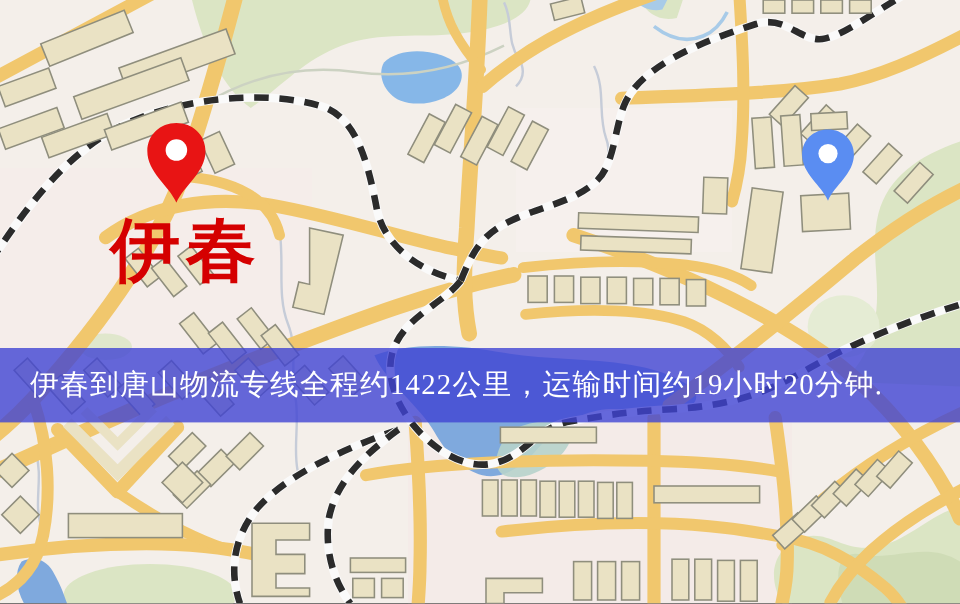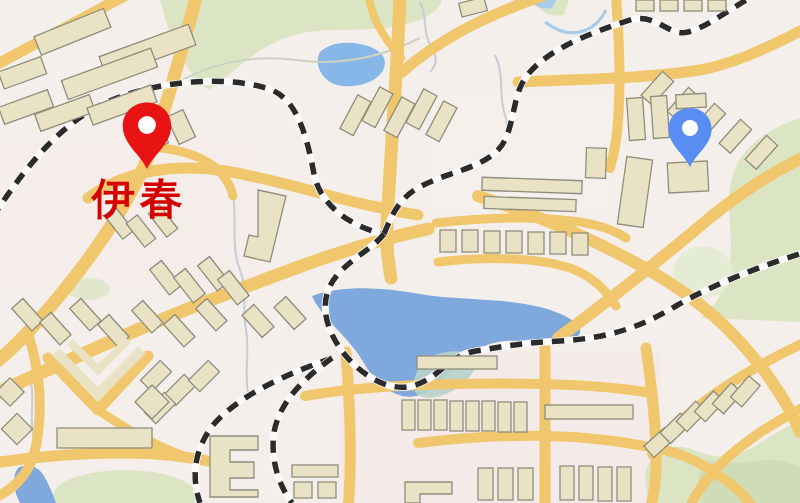--- a/index.html
+++ b/index.html
@@ -30,21 +30,21 @@
     font-family:"Liberation Serif",serif;
   }
   
   .pin{position:absolute;}
   .pin-origin{left:120px;top:99px;width:54px;height:70px;}
   .pin-dest{left:666px;top:104px;width:48px;height:64px;}
   .city-label{
     position:absolute;font-weight:bold;white-space:nowrap;
     font-family:"Liberation Serif",serif;
   }
-  .label-origin{left:92px;top:170px;font-size:43px;letter-spacing:5px;color:var(--label_origin,#d50000);}
+  .label-origin{left:92px;top:170px;font-size:58px;letter-spacing:5px;color:var(--label_origin,#d50000);}
   .label-dest{left:643px;top:178px;font-size:42px;letter-spacing:7px;color:var(--label_dest,#1b1be4);}
 </style>
 </head>
 <body>
 
 <div class="stage">
 
   <svg class="map-svg" width="800" height="503" viewBox="0 0 800 503">
 
     <g>
@@ -224,20 +224,23 @@
       <rect class="bld" x="498" y="468" width="15" height="32"></rect>
       <rect class="bld" x="518" y="468" width="15" height="32"></rect>
       <rect class="bld" x="560" y="466" width="14" height="34"></rect>
       <rect class="bld" x="579" y="466" width="14" height="34"></rect>
       <rect class="bld" x="598" y="467" width="14" height="34"></rect>
       <rect class="bld" x="617" y="467" width="14" height="34"></rect>
       <path class="bld" d="M405,482 L452,482 L452,494 L420,494 L420,503 L405,503 Z"></path>
     </g>
   </svg>
 
+  <div class="banner">
+    <span class="banner-text">伊春到唐山物流专线全程约1422公里，运输时间约19小时20分钟.</span>
+  </div>
 
   <svg class="pin pin-origin" viewBox="-30 -78 60 78">
     <path d="M0,0 C-7,-16 -27,-28 -27,-48 C-27,-63 -15,-74 0,-74 C15,-74 27,-63 27,-48 C27,-28 7,-16 0,0 Z" fill="var(--pin_origin,#e81414)"></path>
     <circle cx="0" cy="-49" r="10" fill="#ffffff"></circle>
   </svg>
   <div class="city-label label-origin">伊春</div>
 
   <svg class="pin pin-dest" viewBox="-30 -78 60 78">
     <path d="M0,0 C-7,-16 -27,-28 -27,-48 C-27,-63 -15,-74 0,-74 C15,-74 27,-63 27,-48 C27,-28 7,-16 0,0 Z" fill="var(--pin_dest,#5a8df2)"></path>
     <circle cx="0" cy="-49" r="10" fill="#ffffff"></circle>

